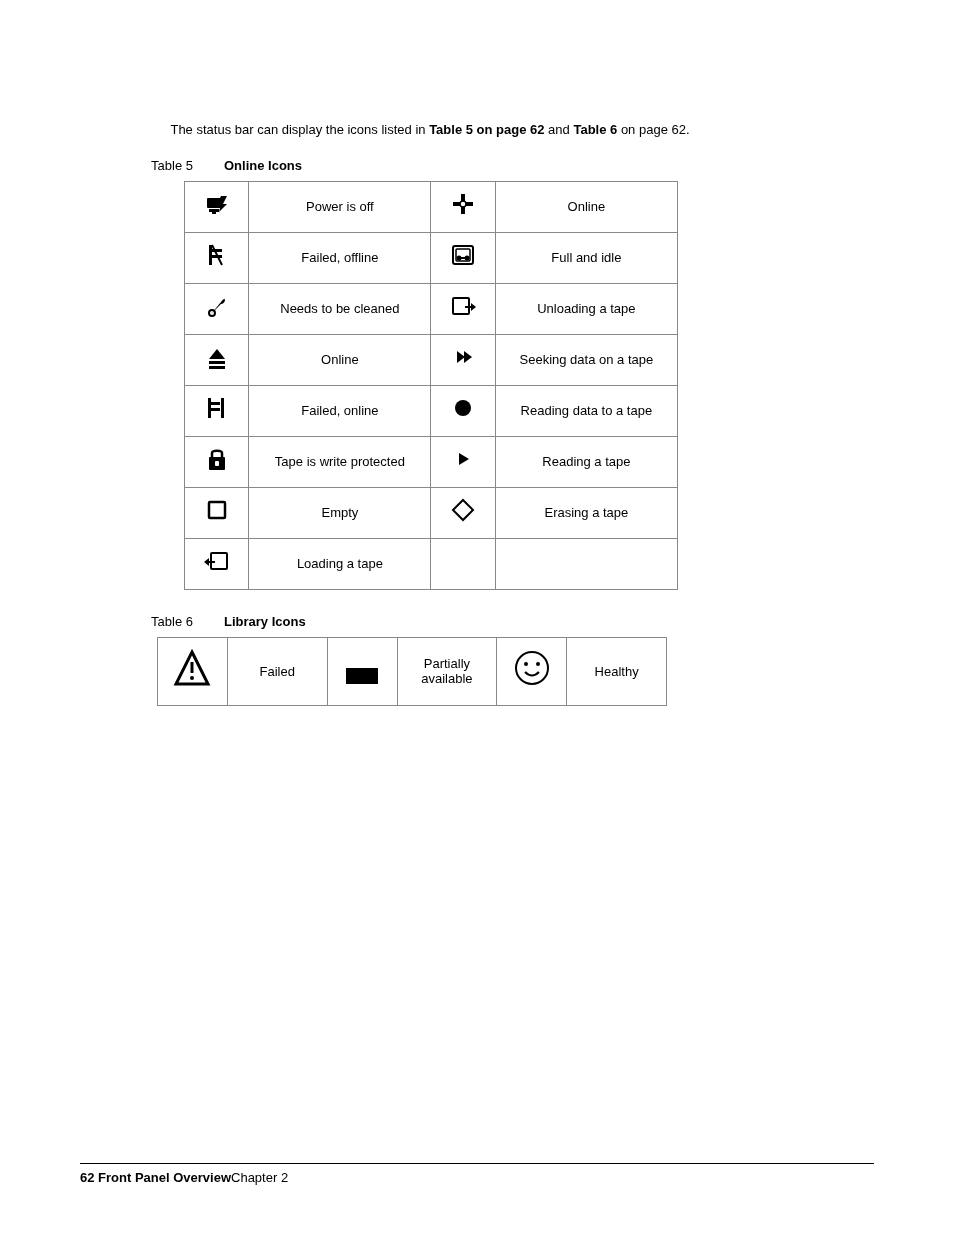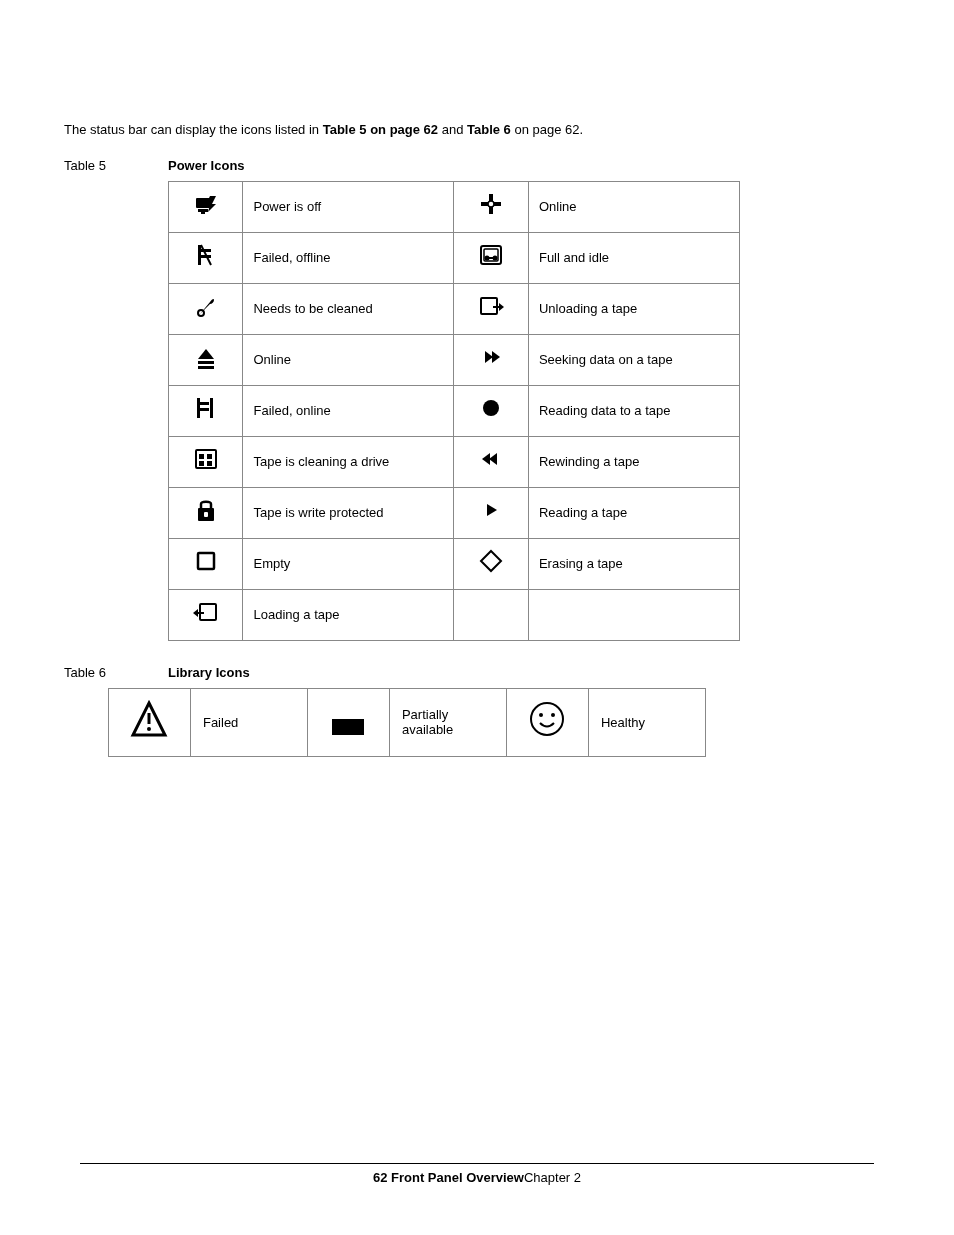--- a/index.html
+++ b/index.html
@@ -7,34 +7,35 @@
       background: #fff;
       font-family: Arial, Helvetica, sans-serif;
       font-size: 13px;
       color: #000;
       width: 954px;
       min-height: 1235px;
       position: relative;
     }
 
     .page-content {
-      padding: 120px 80px 60px 64px;
+      padding: 120px 80px 60px 80px;
+      text-align: center;
     }
 
     .intro-text {
       margin-bottom: 18px;
       line-height: 1.5;
       max-width: 700px;
     }
 
     .drive-table {
       border-collapse: collapse;
       margin-left: 104px;
       margin-bottom: 24px;
-      width: 572px;
+      width: 494px;
     }
 
     .drive-table td {
       border: 1px solid #888;
       padding: 8px 10px;
       vertical-align: middle;
     }
 
     .drive-table .icon-cell {
       width: 60px;
@@ -42,23 +43,23 @@
       font-size: 22px;
     }
 
     .drive-table .label-cell {
       width: 170px;
       font-size: 13px;
     }
 
     .library-table {
       border-collapse: collapse;
-      margin-left: 44px;
+      margin-left: 77px;
       margin-bottom: 24px;
-      width: 598px;
+      width: 510px;
     }
 
     .library-table td {
       border: 1px solid #888;
       padding: 10px 12px;
       vertical-align: middle;
     }
 
     .library-table .icon-cell {
       width: 70px;
@@ -73,41 +74,42 @@
 
     
     .page-footer {
       position: absolute;
       bottom: 50px;
       left: 80px;
       right: 80px;
       border-top: 1px solid #000;
       padding-top: 6px;
       display: flex;
-      justify-content: center;
+      justify-content: flex-start;
       font-size: 13px;
     }
 
     .page-footer .left { font-weight: bold; }
     .page-footer .right { font-weight: normal; }
 
     
     svg.icon {
       width: 28px;
       height: 28px;
     }
 
     .table-section {
       margin-bottom: 20px;
     }
 
     .table-section-header {
       display: flex;
       align-items: baseline;
       margin-bottom: 8px;
+      margin-left: 40px;
     }
 
     .tbl-num {
       width: 104px;
       font-size: 13px;
     }
 
     .tbl-title {
       font-weight: bold;
       font-size: 13px;
@@ -118,21 +120,21 @@
 
 <div class="page-content">
 
   <p class="intro-text">
     <span>The status bar can display the icons listed in </span><span style="font-weight:bold">Table 5 on page 62</span><span> and </span><span style="font-weight:bold">Table 6</span><span> on page 62.</span>
   </p>
 
   <div class="table-section">
     <div class="table-section-header">
       <span class="tbl-num">Table 5</span>
-      <span class="tbl-title">Power Icons</span>
+      <span class="tbl-title">Online Icons</span>
     </div>
 
     <table class="drive-table">
 
       <tbody>
           <tr>
         <td class="icon-cell">
           
           <svg class="icon" viewBox="0 0 28 28" fill="black">
 
@@ -231,41 +233,20 @@
         <td class="label-cell">Failed, online</td>
         <td class="icon-cell">
           
           <svg class="icon" viewBox="0 0 28 28" fill="black">
             <circle cx="14" cy="14" r="8"></circle>
           </svg>
         </td>
         <td class="label-cell">Reading data to a tape</td>
       </tr>
 
-      <tr>
-        <td class="icon-cell">
-          
-          <svg class="icon" viewBox="0 0 28 28" fill="black">
-            <rect x="4" y="5" width="20" height="18" rx="1" fill="none" stroke="black" stroke-width="2"></rect>
-            <rect x="7" y="9" width="5" height="5" fill="black"></rect>
-            <rect x="15" y="9" width="5" height="5" fill="black"></rect>
-            <rect x="7" y="16" width="5" height="5" fill="black"></rect>
-            <rect x="15" y="16" width="5" height="5" fill="black"></rect>
-          </svg>
-        </td>
-        <td class="label-cell">Tape is cleaning a drive</td>
-        <td class="icon-cell">
-          
-          <svg class="icon" viewBox="0 0 28 28" fill="black">
-            <polygon points="20,8 12,14 20,20"></polygon>
-            <polygon points="13,8 5,14 13,20"></polygon>
-          </svg>
-        </td>
-        <td class="label-cell">Rewinding a tape</td>
-      </tr>
 
       <tr>
         <td class="icon-cell">
           
           <svg class="icon" viewBox="0 0 28 28" fill="black">
             <rect x="6" y="12" width="16" height="13" rx="1"></rect>
             <path d="M9,12 L9,8 C9,5 19,5 19,8 L19,12" fill="none" stroke="black" stroke-width="2.5"></path>
             <rect x="12" y="16" width="4" height="5" rx="1" fill="white"></rect>
           </svg>
         </td>

